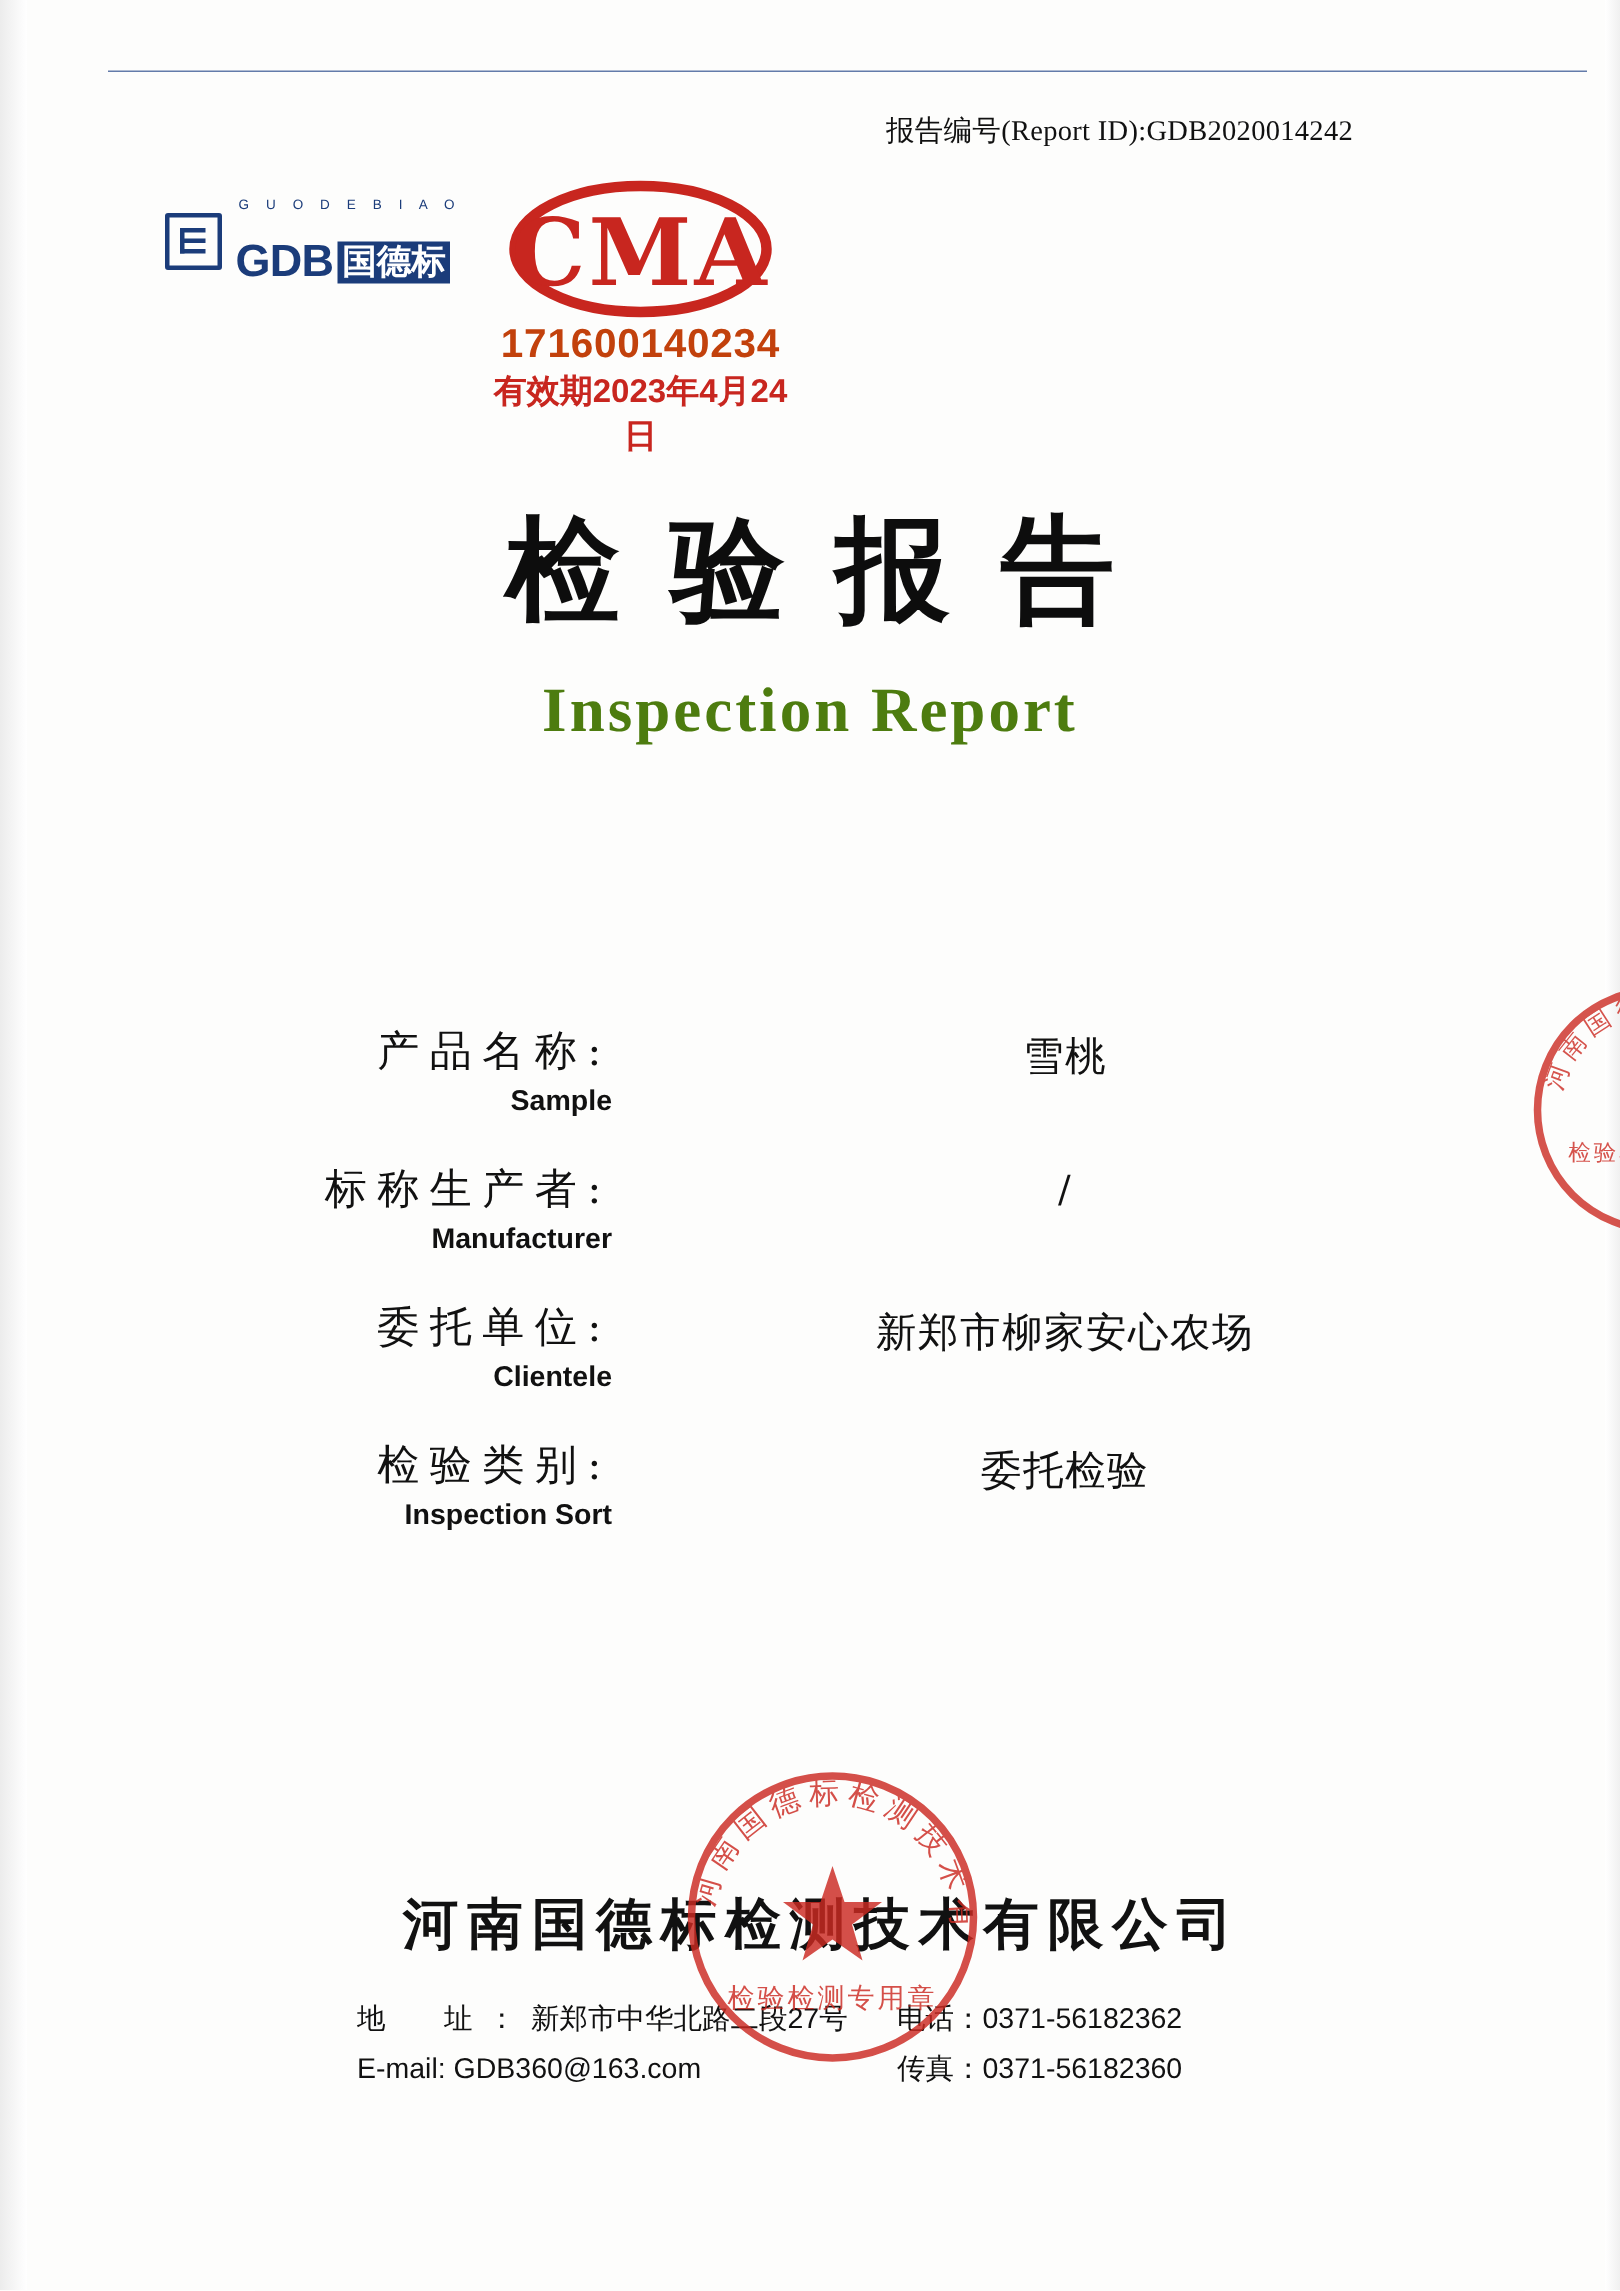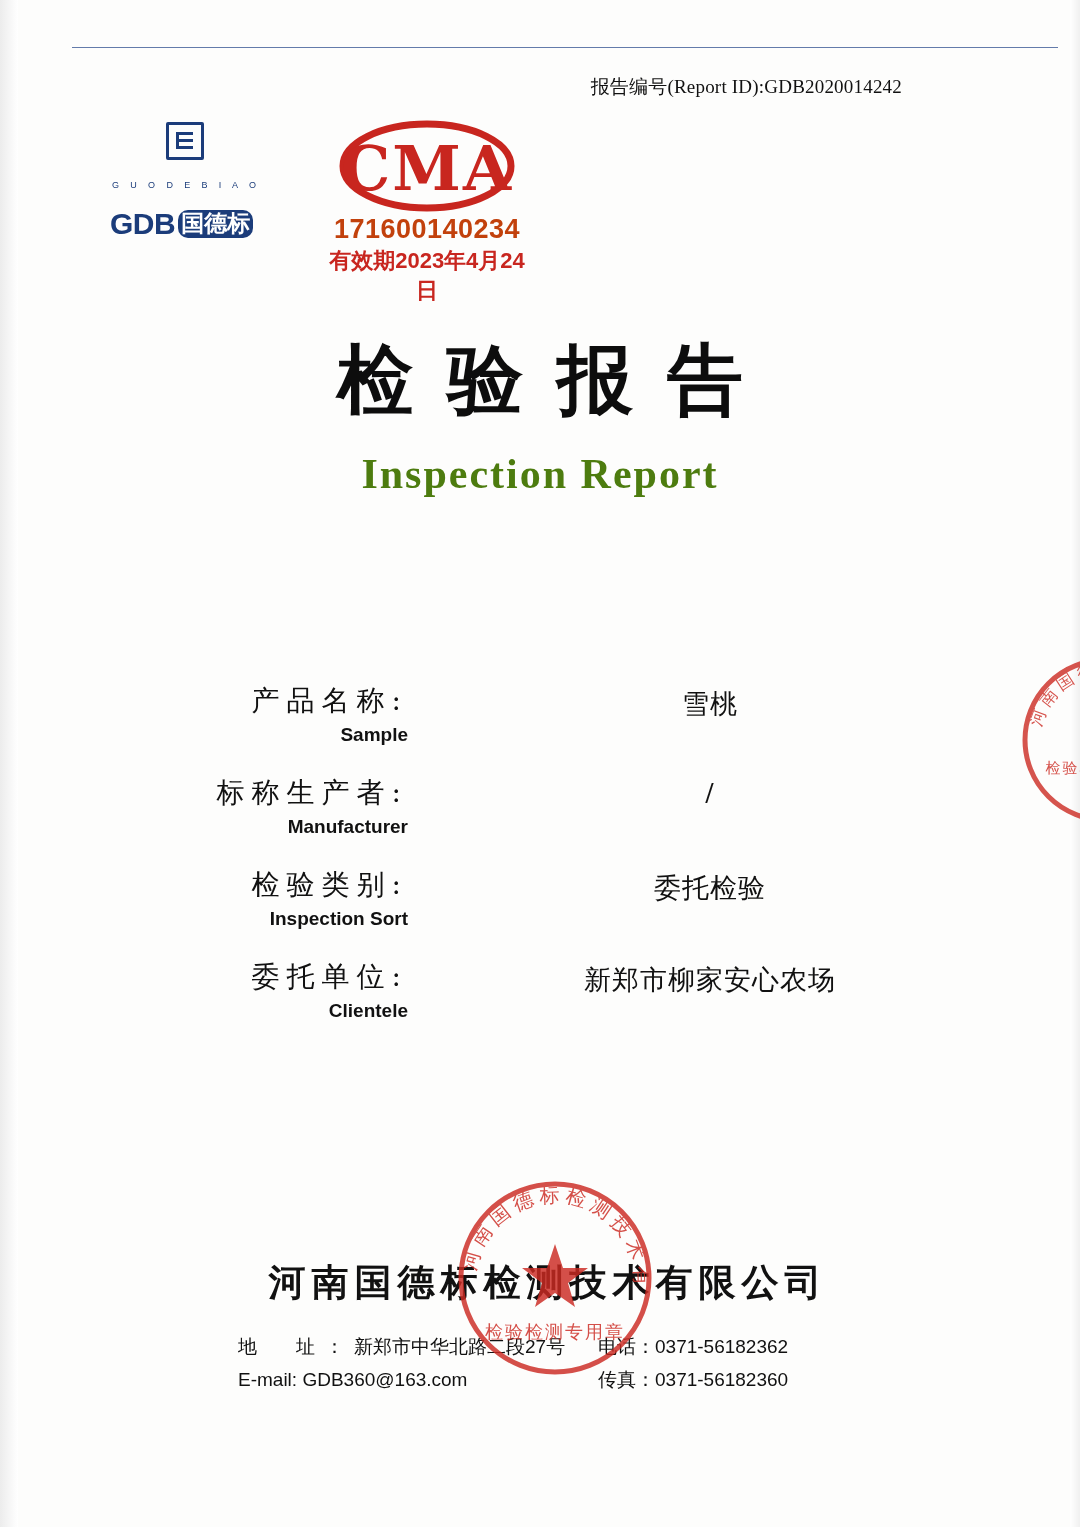--- a/index.html
+++ b/index.html
@@ -50,25 +50,24 @@
     font-size: 19px;
     letter-spacing: .2px;
     white-space: nowrap;
     color: #111;
   }
 
   
   .gdb-logo {
     position: absolute;
     left: 110px;
-    top: 122px;
+    top: 132px;
     display: flex;
     align-items: center;
-    gap: 21px;
-    flex-direction: column;
+    gap: 9px;
   }
   .gdb-mark {
     width: 38px;
     height: 38px;
     border: 3px solid #1b3c7a;
     box-sizing: border-box;
     position: relative;
     border-radius: 2px;
   }
   .gdb-mark::before {
@@ -113,21 +112,20 @@
     align-items: center;
     margin-top: 16px;
   }
   .gdb-cn {
     background: #1b3c7a;
     color: #fff;
     font-size: 23px;
     padding: 2px 3px 3px 3px;
     margin-left: 3px;
     letter-spacing: 0;
-    border-radius: 10px;
   }
 
   
   .cma-block {
     position: absolute;
     left: 322px;
     top: 120px;
     width: 210px;
     text-align: center;
     color: #c8261f;
@@ -330,29 +328,29 @@
       <div class="field-value">雪桃</div>
     </div>
 
     <div class="field-row">
       <div class="field-label-cn">标称生产者:</div>
       <div class="field-label-en">Manufacturer</div>
       <div class="field-value slash">/</div>
     </div>
 
     <div class="field-row">
+      <div class="field-label-cn">委托单位:</div>
+      <div class="field-label-en">Clientele</div>
+      <div class="field-value">新郑市柳家安心农场</div>
+    </div>
+
+    <div class="field-row">
       <div class="field-label-cn">检验类别:</div>
       <div class="field-label-en">Inspection Sort</div>
       <div class="field-value">委托检验</div>
-    </div>
-
-    <div class="field-row">
-      <div class="field-label-cn">委托单位:</div>
-      <div class="field-label-en">Clientele</div>
-      <div class="field-value">新郑市柳家安心农场</div>
     </div>
 
   </div>
 
   <div class="seal seal-corner">
     <svg viewBox="0 0 170 170" width="170" height="170" aria-hidden="true">
       <circle cx="85" cy="85" r="80" fill="none" stroke="#cc2a22" stroke-width="5"></circle>
       <path id="cornerArc" d="M 20 85 A 65 65 0 0 1 150 85" fill="none"></path>
       <text font-size="17" fill="#cc2a22" font-family="DejaVu Serif, serif" letter-spacing="4">
         <textPath href="#cornerArc" startOffset="6%">河南国德标检测技术有限公司</textPath>

